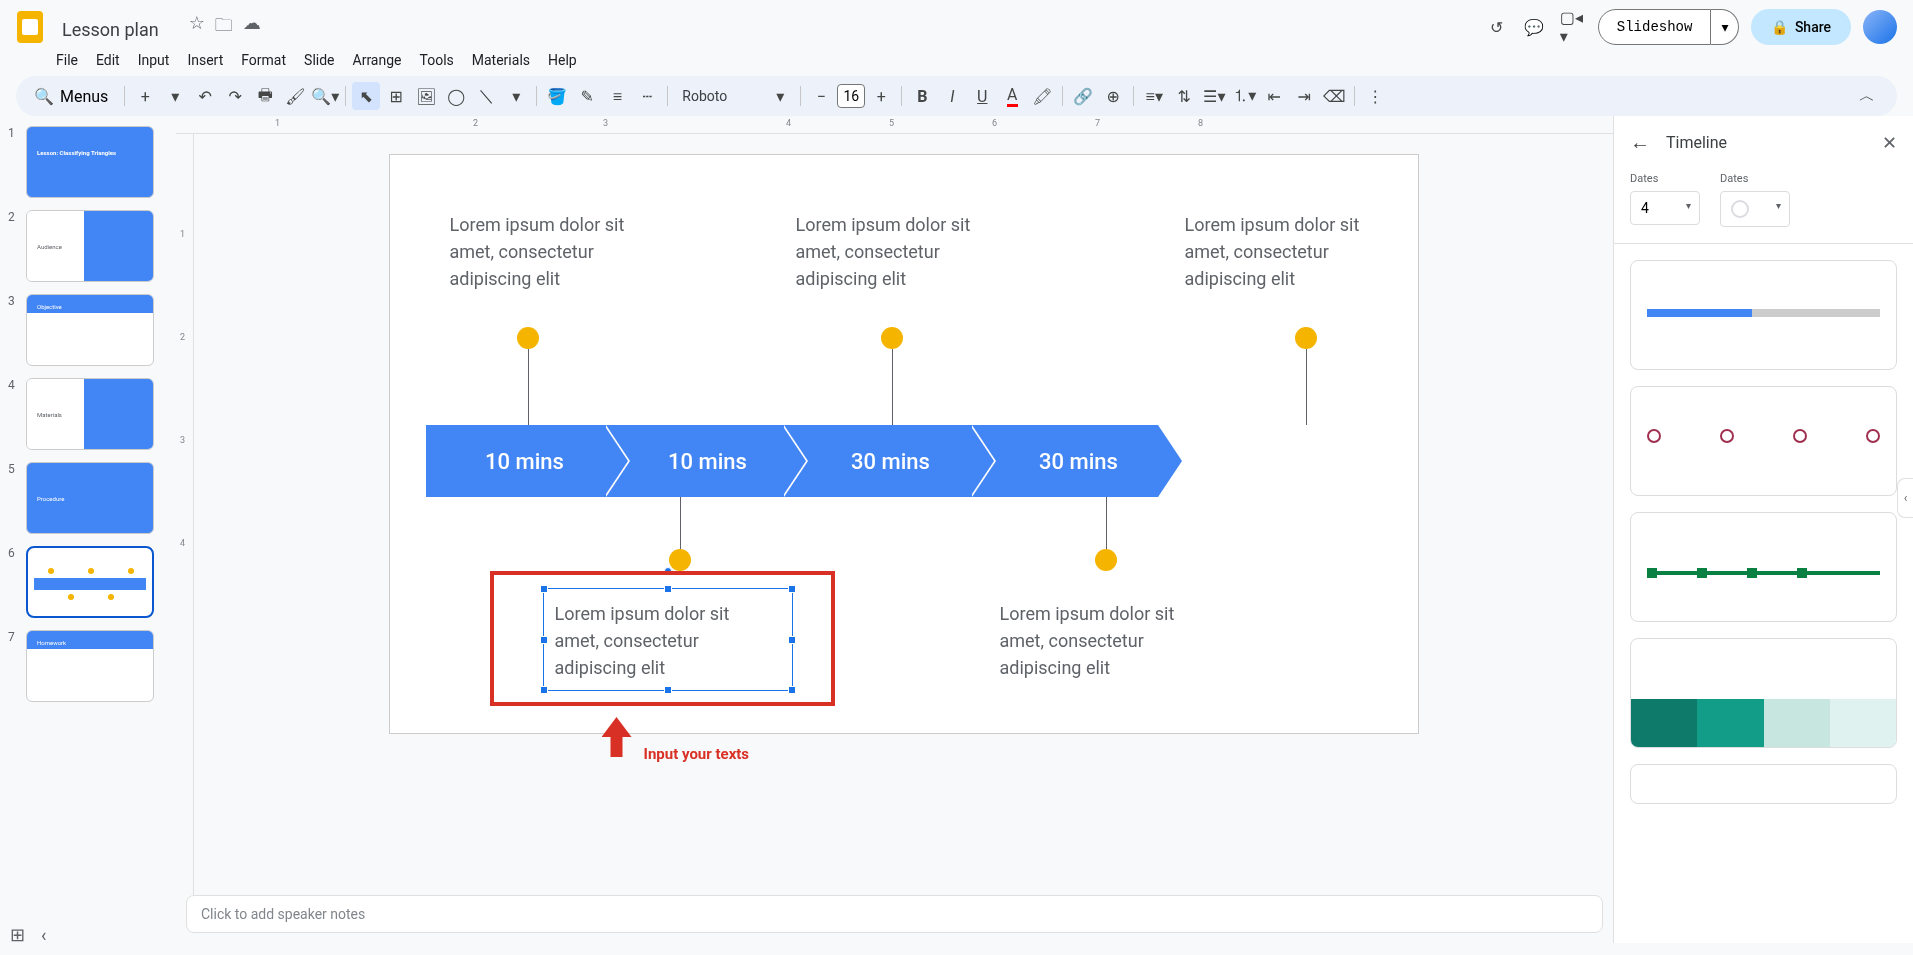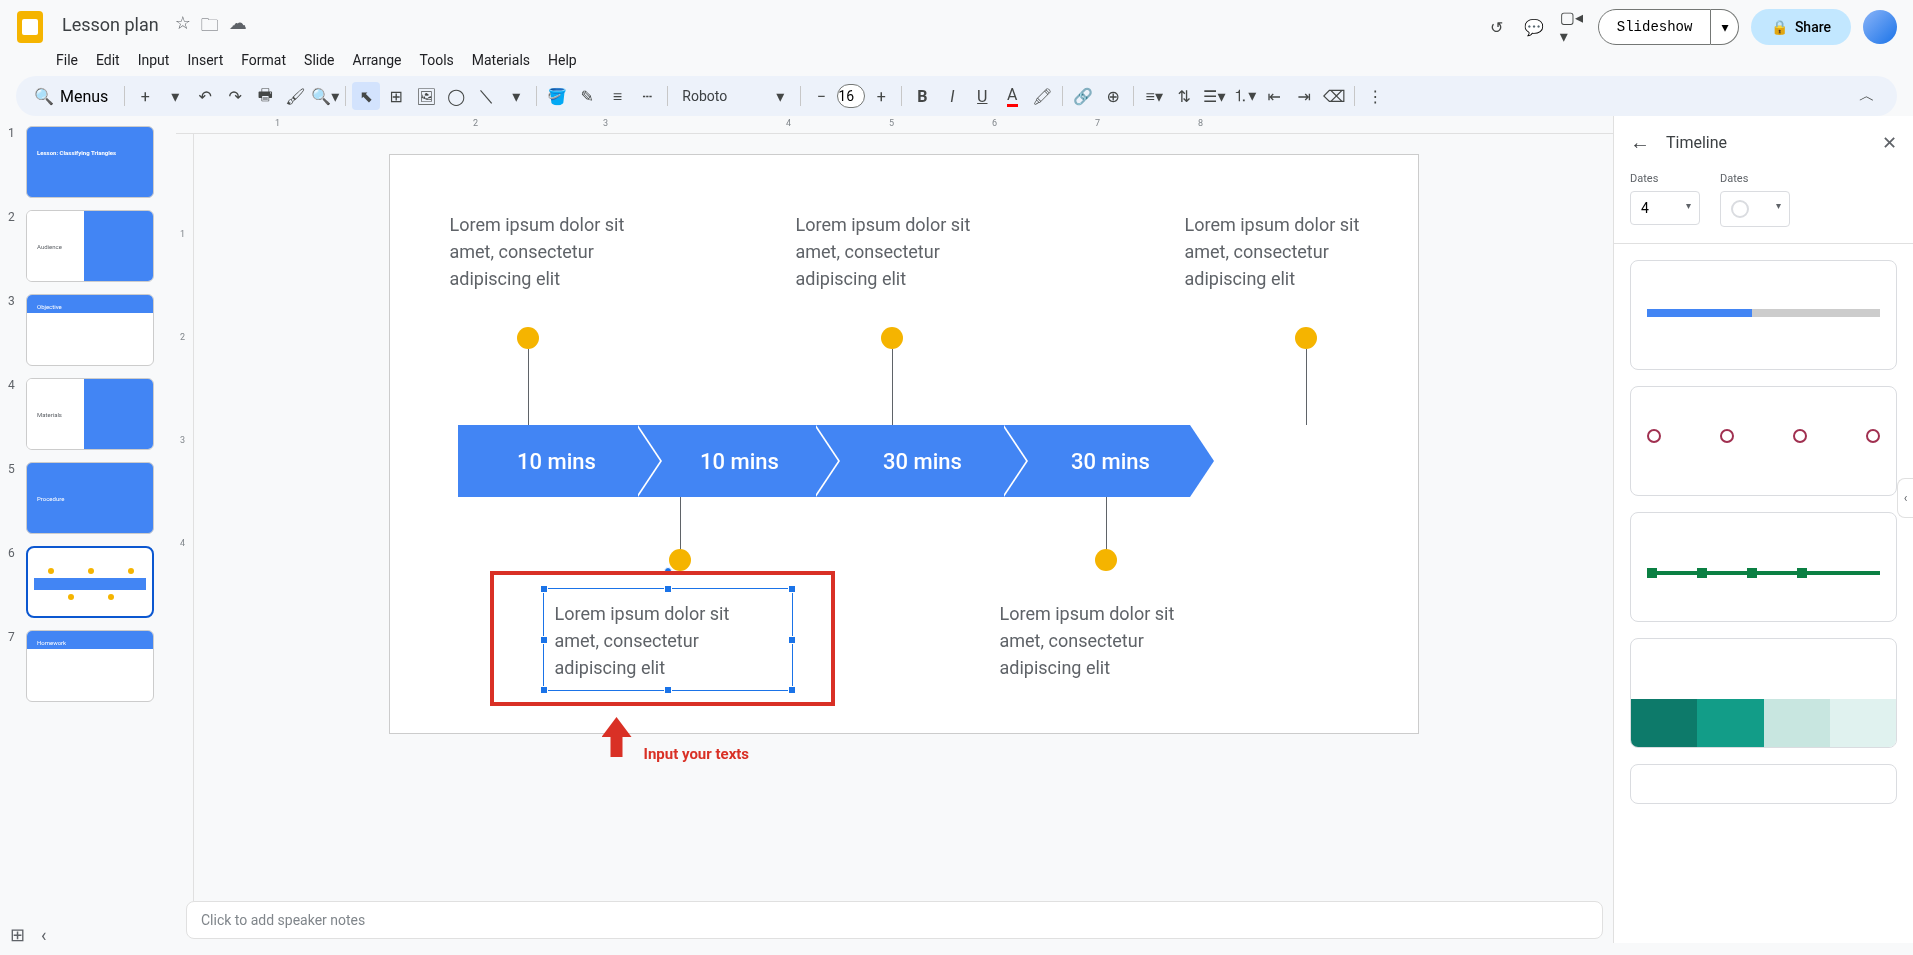--- a/index.html
+++ b/index.html
@@ -4,21 +4,21 @@
 <style>
 * { box-sizing: border-box; margin: 0; padding: 0; font-family: 'Google Sans', Roboto, Arial, sans-serif; }
 body { background: #f8f9fa; width: 1913px; height: 955px; overflow: hidden; position: relative; }
 
 
 .header { display: flex; align-items: center; padding: 6px 16px 0 12px; height: 48px; background: #f8f9fa; }
 .logo { width: 36px; height: 36px; display: flex; align-items: center; justify-content: center; margin-right: 8px; }
 .logo-icon { width: 26px; height: 32px; background: #f5b400; border-radius: 4px; position: relative; }
 .logo-icon::after { content: ''; position: absolute; top: 8px; left: 5px; right: 5px; bottom: 8px; background: #fff; border-radius: 2px; }
 .title-area { flex: 1; display: flex; flex-direction: column; }
-.title-row { display: flex; align-items: flex-start; gap: 10px; }
+.title-row { display: flex; align-items: flex-end; gap: 24px; }
 .doc-title { font-size: 18px; color: #3c4043; padding: 2px 6px; }
 .title-icons { display: flex; gap: 10px; color: #5f6368; }
 .title-icons span { cursor: pointer; font-size: 18px; }
 .header-right { display: flex; align-items: center; gap: 12px; }
 .header-btn { padding: 9px 18px; border-radius: 40px; border: 1px solid #747775; background: #fff; font-size: 14px; cursor: pointer; }
 .share-btn { display: flex; align-items: center; gap: 6px; background: #c2e7ff; border: none; padding: 10px 20px; font-weight: 500; }
 .avatar { width: 34px; height: 34px; border-radius: 50%; background: linear-gradient(135deg, #8ab4f8, #1a73e8); }
 .presentation-group { display: flex; }
 .presentation-group .header-btn:first-child { border-radius: 40px 0 0 40px; font-family: Liberation Mono, monospace; }
 .presentation-group .header-btn:last-child { border-radius: 0 40px 40px 0; border-left: none; padding: 9px 10px; }
@@ -28,21 +28,21 @@
 .menubar { display: flex; gap: 2px; padding: 0 0 4px 48px; background: #f8f9fa; }
 .menubar span { padding: 4px 8px; font-size: 14px; color: #202124; cursor: pointer; border-radius: 4px; }
 
 
 .toolbar { display: flex; align-items: center; margin: 0 16px; padding: 4px 8px; background: #edf2fa; border-radius: 24px; height: 40px; gap: 2px; }
 .toolbar-btn { width: 28px; height: 28px; display: flex; align-items: center; justify-content: center; border-radius: 4px; cursor: pointer; color: #444746; font-size: 16px; }
 .toolbar-btn.active { background: #d3e3fd; }
 .toolbar-sep { width: 1px; height: 20px; background: #c7c7c7; margin: 0 4px; }
 .search-pill { display: flex; align-items: center; gap: 6px; padding: 4px 10px; background: transparent; border-radius: 8px; }
 .font-select { padding: 4px 16px 4px 8px; font-size: 14px; color: #3c4043; min-width: 90px; }
-.font-size-input { width: 28px; height: 24px; border: 1px solid #747775; border-radius: 12px; font-size: 14px; }
+.font-size-input { width: 28px; height: 24px; border: 1px solid #747775; border-radius: 4px; text-align: center; font-size: 14px; }
 .collapse-chevron { margin-left: auto; margin-right: 8px; }
 
 
 .main { display: flex; height: calc(100% - 128px); }
 
 
 .filmstrip { width: 176px; padding: 10px 8px; overflow-y: auto; }
 .thumb-row { display: flex; gap: 6px; margin-bottom: 12px; }
 .thumb-num { width: 12px; font-size: 12px; color: #5f6368; }
 .thumb { width: 128px; height: 72px; border: 1px solid #ccc; border-radius: 6px; background: #fff; position: relative; overflow: hidden; cursor: pointer; }
@@ -60,35 +60,35 @@
 .canvas-body { flex: 1; display: flex; }
 .ruler-v { width: 18px; background: #f8f9fa; border-right: 1px solid #e0e0e0; position: relative; font-size: 9px; color: #80868b; }
 .ruler-v span { position: absolute; left: 4px; transform: translateY(-50%); }
 .slide-wrap { flex: 1; display: flex; justify-content: center; align-items: flex-start; padding: 20px 10px; overflow: auto; }
 .slide { width: 1030px; height: 580px; background: #fff; border: 1px solid #ccc; position: relative; }
 
 
 .tl-top-text { position: absolute; font-size: 18px; color: #5f6368; line-height: 1.5; width: 220px; }
 .tl-dot { position: absolute; width: 22px; height: 22px; background: #f5b400; border-radius: 50%; }
 .tl-line { position: absolute; width: 1px; background: #5f6368; }
-.tl-arrow-bar { position: absolute; top: 270px; left: 68px; height: 52px; display: flex; }
+.tl-arrow-bar { position: absolute; top: 270px; left: 36px; height: 52px; display: flex; }
 .tl-seg { height: 72px; background: #4285f4; color: #fff; display: flex; align-items: center; justify-content: center; font-size: 22px; font-weight: 500; position: relative; padding-left: 30px; }
 .tl-seg::after { content: ''; position: absolute; right: -24px; top: 0; border-left: 24px solid #4285f4; border-top: 36px solid transparent; border-bottom: 36px solid transparent; z-index: 2; }
 .tl-seg::before { content: ''; position: absolute; right: -26px; top: 0; border-left: 24px solid #fff; border-top: 36px solid transparent; border-bottom: 36px solid transparent; z-index: 1; }
 .tl-seg:first-child { padding-left: 20px; }
 .tl-bottom-text { position: absolute; font-size: 18px; color: #5f6368; line-height: 1.5; width: 220px; }
 
 .selected-textbox { position: absolute; border: 1px solid #1a73e8; }
 .sel-handle { position: absolute; width: 8px; height: 8px; background: #1a73e8; border: 1px solid #fff; }
 .red-highlight { position: absolute; border: 4px solid #d93025; }
 .red-arrow { position: absolute; width: 30px; height: 40px; background: #d93025; clip-path: polygon(50% 0, 100% 50%, 70% 50%, 70% 100%, 30% 100%, 30% 50%, 0 50%); }
 .annotation-text { position: absolute; color: #d93025; font-weight: bold; font-size: 15px; }
 
 
-.speaker-notes { margin: 0 10px 4px 10px; padding: 10px 14px; background: #fff; border: 1px solid #e0e0e0; border-radius: 8px; color: #80868b; font-size: 14px; }
+.speaker-notes { margin: 0 10px 10px 10px; padding: 10px 14px; background: #fff; border: 1px solid #e0e0e0; border-radius: 8px; color: #80868b; font-size: 14px; }
 
 
 .sidebar { width: 300px; background: #fff; border-left: 1px solid #e0e0e0; display: flex; flex-direction: column; }
 .sidebar-header { display: flex; align-items: center; padding: 14px 16px 18px; gap: 16px; }
 .sidebar-back { font-size: 20px; cursor: pointer; color: #3c4043; }
 .sidebar-title { font-size: 16px; color: #3c4043; flex: 1; }
 .sidebar-close { font-size: 18px; cursor: pointer; color: #5f6368; }
 .sidebar-controls { display: flex; gap: 20px; padding: 0 16px 16px; border-bottom: 1px solid #e0e0e0; }
 .sidebar-field label { font-size: 11px; color: #5f6368; display: block; margin-bottom: 6px; }
 .sidebar-select { border: 1px solid #dadce0; border-radius: 4px; padding: 8px 24px 8px 10px; font-size: 14px; min-width: 70px; display: inline-block; position: relative; cursor: pointer; }

